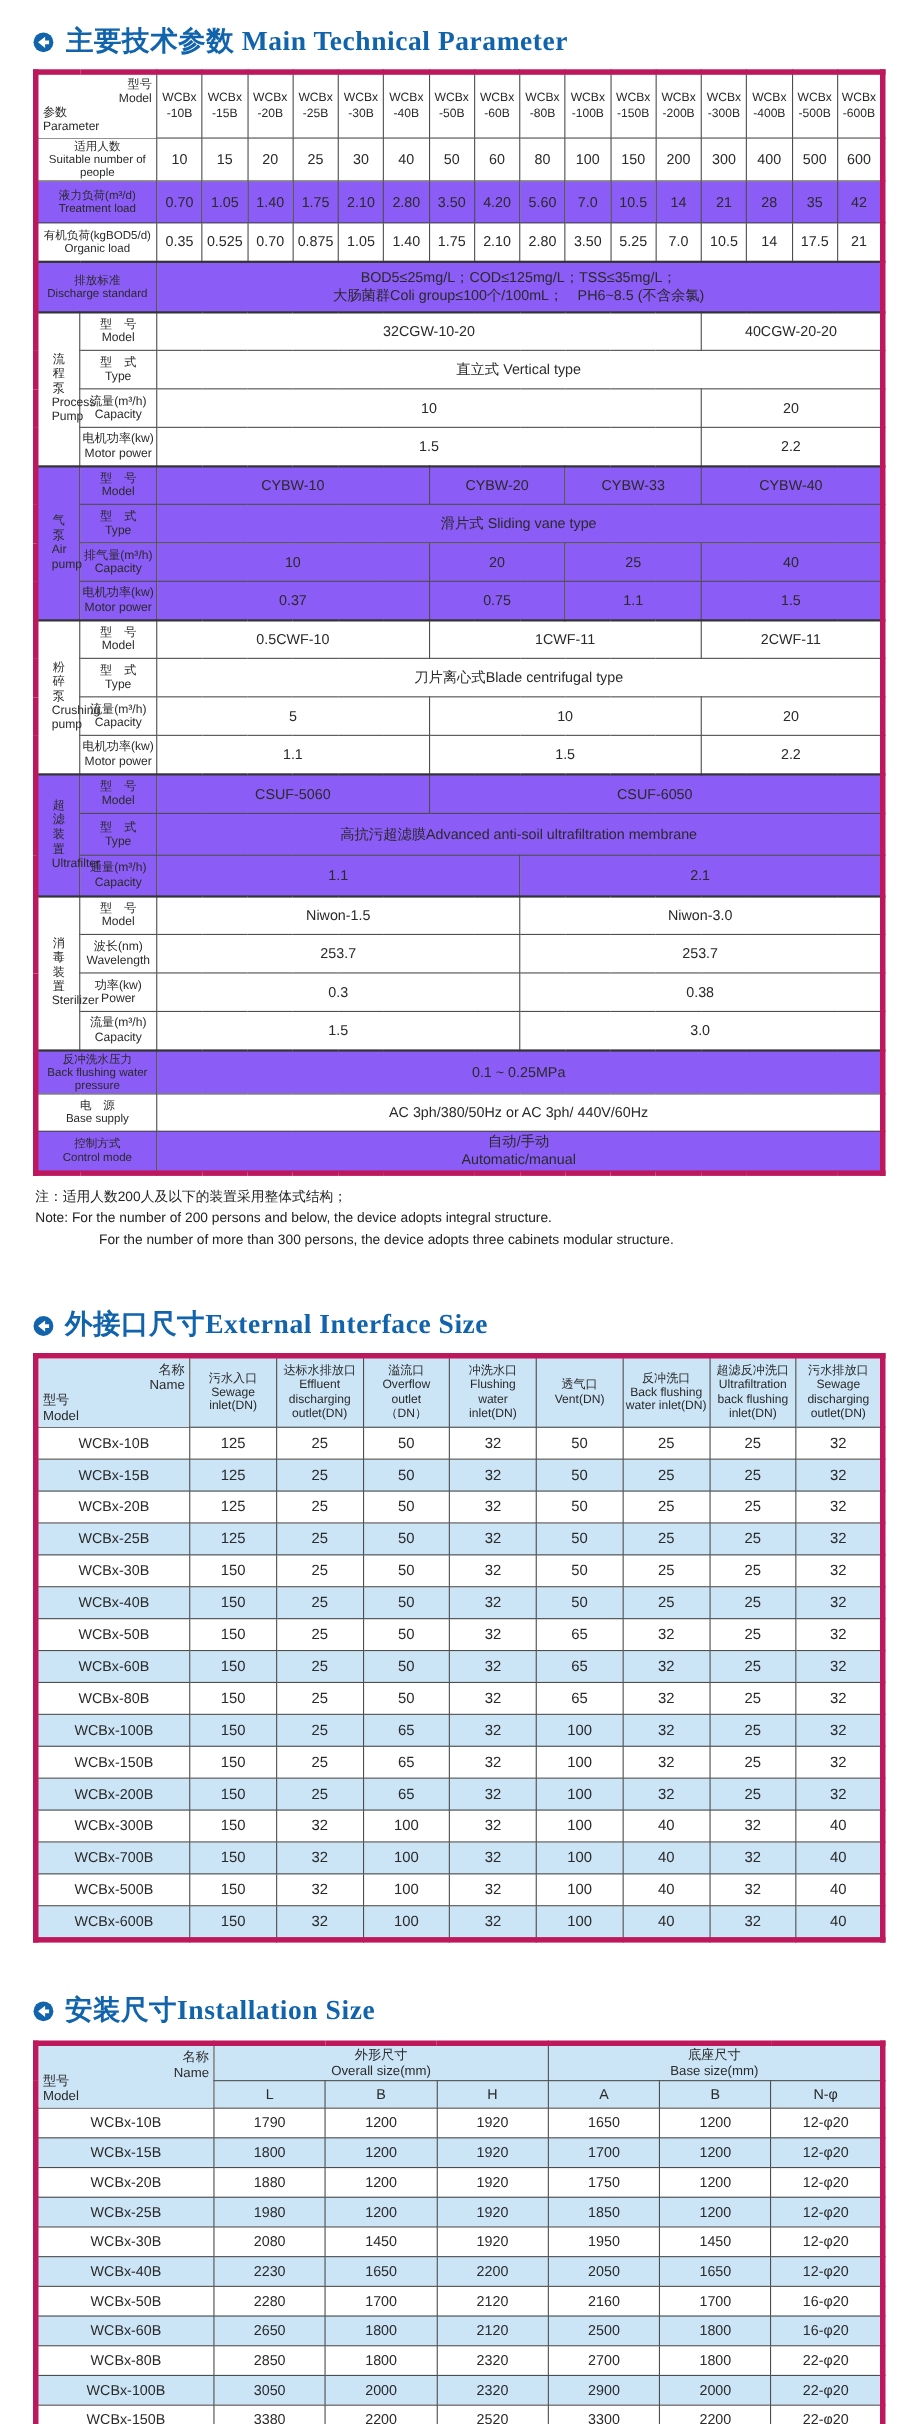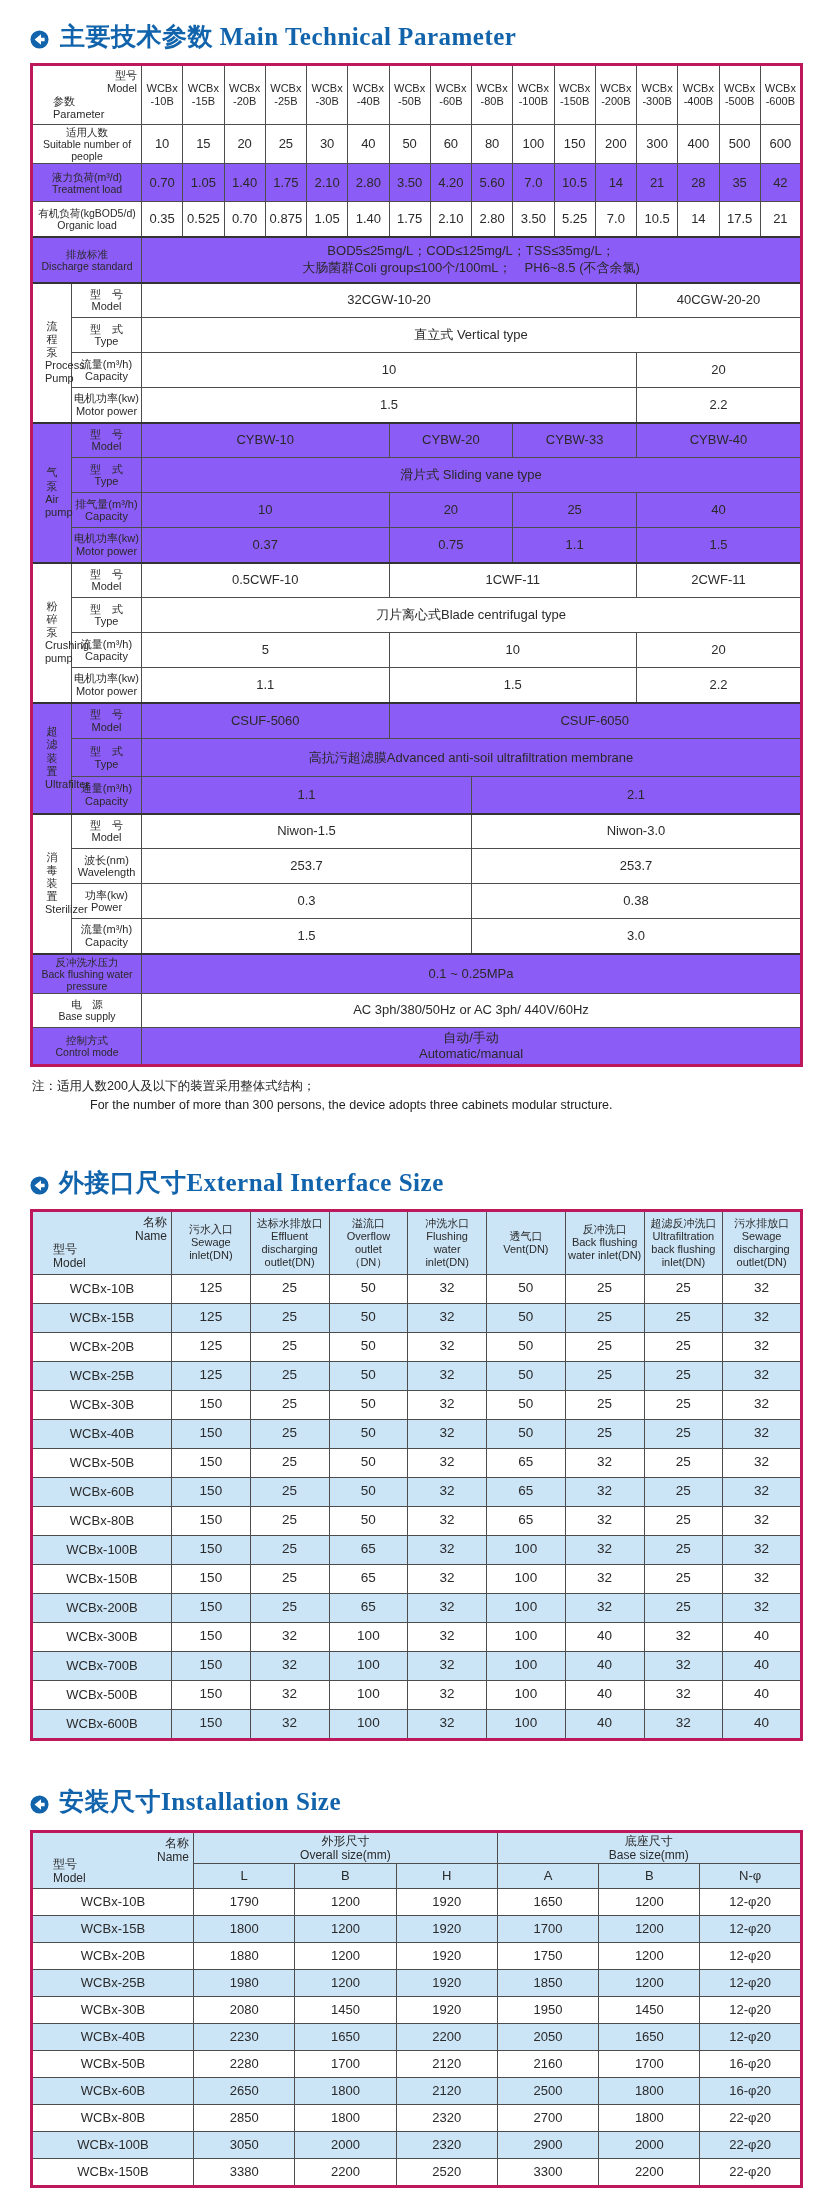--- a/index.html
+++ b/index.html
@@ -8,39 +8,39 @@
 
   
   .sec-title{display:flex;align-items:center;gap:10px;color:#1163ac;
     font-family:"Liberation Serif",serif;font-weight:bold;font-size:25px;letter-spacing:0.5px;}
   .sec-title .ticon{flex:0 0 auto;width:19px;height:19px;display:inline-block;}
   .t1-title{margin:2px 0 10px 0;gap:11px;}
   .t2-title{margin:50px 0 10px 0;}
   .t3-title{margin:44px 0 12px 0;}
 
   
-  table{border-collapse:collapse;table-layout:fixed;width:770px;border:3px solid #be185d;}
+  table{border-collapse:collapse;table-layout:fixed;width:770px;border:5px solid #be185d;}
   td{border:1px solid #4d4d4d;text-align:center;vertical-align:middle;
      white-space:pre-line;line-height:1.25;padding:1px 2px;color:#2a2a2a;}
   .blue td{background:#8b5cf6;}
   td.keepwhite{background:#ffffff;}
 
   
   .t1 td{font-size:13px;}
   .t1 .hdr td{font-size:11px;line-height:1.2;}
   .t1 td.lab{font-size:10.5px;line-height:1.15;}
   .t1 td.sub{font-size:11px;line-height:1.15;}
   .t1 td.grp{font-size:11px;line-height:1.2;padding:12px;}
   .t1 tr.sect{border-top:2px solid #333;}
 
   
   .diag{position:relative;padding:0;
     background-image:linear-gradient(to bottom right,transparent 49.4%,#4d4d4d 49.4%,#4d4d4d 50.6%,transparent 50.6%);}
   .diag .lab-tr{position:absolute;top:3px;right:4px;text-align:right;font-size:11px;line-height:1.2;}
-  .diag .lab-bl{position:absolute;bottom:3px;left:20px;text-align:left;font-size:11px;line-height:1.2;}
+  .diag .lab-bl{position:absolute;bottom:3px;left:4px;text-align:left;font-size:11px;line-height:1.2;}
   .t2 .diag .lab-bl,.t3 .diag .lab-bl{font-size:12px;}
   .t2 .diag .lab-tr,.t3 .diag .lab-tr{font-size:12px;}
 
   
   .notes{margin:10px 0 0 2px;font-size:12.5px;line-height:1.55;color:#222;}
   .notes .l2{padding-left:34px;}
   .notes .l4{padding-left:58px;}
 
   
   .t2 td{font-size:13.5px;height:26px;}
@@ -337,20 +337,21 @@
         <td colspan="2" class="lab">控制方式
 Control mode</td>
         <td colspan="16">自动/手动
 Automatic/manual</td>
       </tr>
     </tbody>
   </table>
 
   <div class="notes">
     <div class="l1">注：适用人数200人及以下的装置采用整体式结构；</div>
+    <div class="l3">Note: For the number of 200 persons and below, the device adopts integral structure.</div>
     <div class="l4">For the number of more than 300 persons, the device adopts three cabinets modular structure.</div>
   </div>
 
   <div class="sec-title t2-title">
     <span class="ticon">
       <svg width="19" height="19" viewBox="0 0 20 20">
           <circle cx="10" cy="10" r="9.5" fill="#1163ac"></circle>
           <path d="M11.6 4.6 L4.8 10 L11.6 15.4 L11.6 11.8 L15.4 11.8 L15.4 8.2 L11.6 8.2 Z" fill="#ffffff"></path>
         </svg>
     </span>

